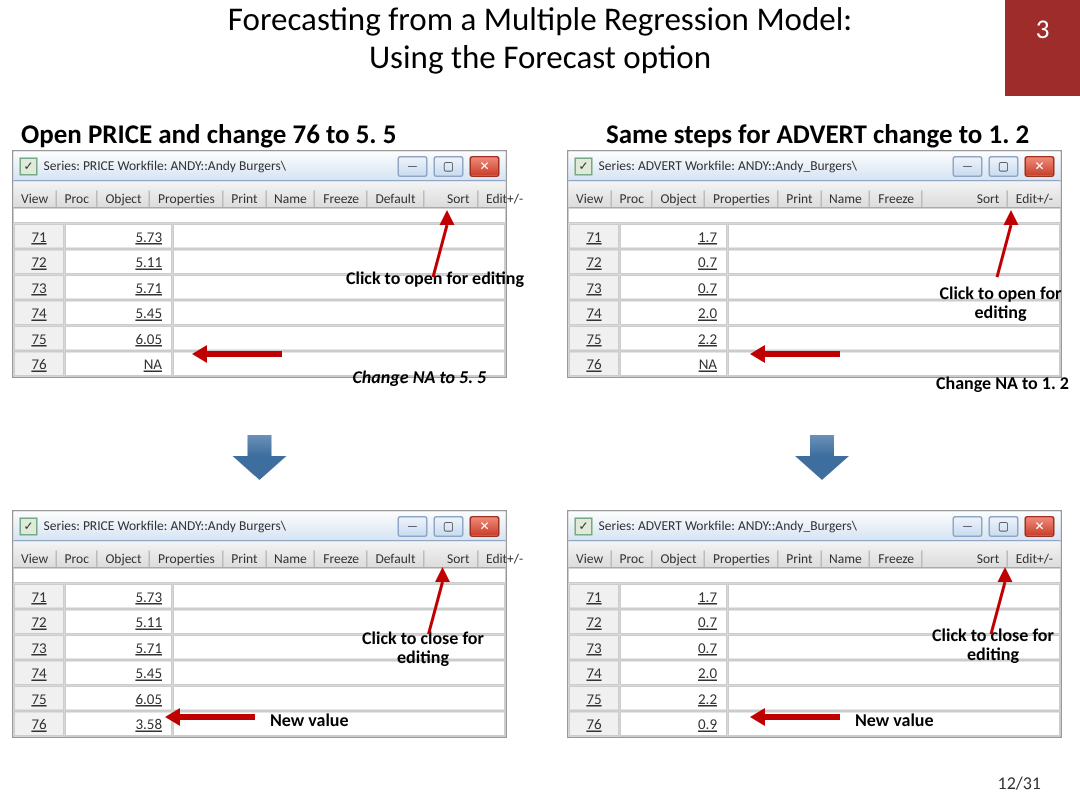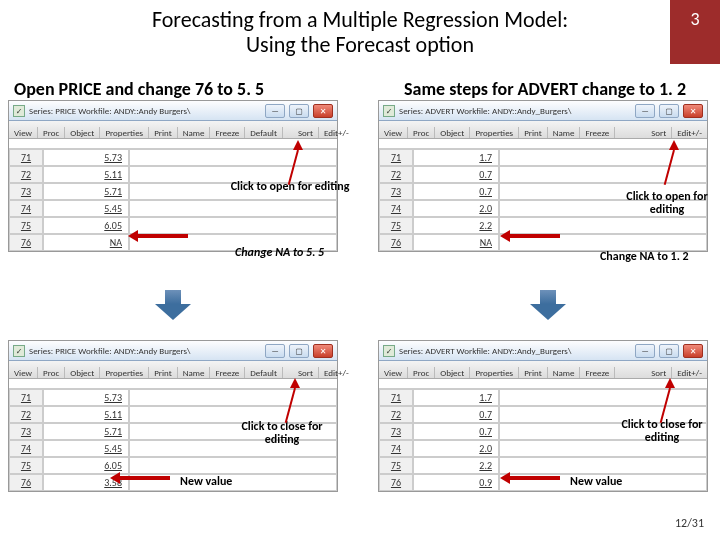--- a/index.html
+++ b/index.html
@@ -1,18 +1,18 @@
 <!DOCTYPE html>
 <html><head>
 <meta charset="utf-8">
 <style>
   * { box-sizing: border-box; margin: 0; padding: 0; }
   body { width: 720px; height: 540px; font-family: Calibri, Arial, sans-serif; background: #fff; position: relative; overflow: hidden; }
 
-  .header { height: 64px; background: #fff; position: relative; display: flex; align-items: center; justify-content: center; }
+  .header { height: 64px; background: #fff; position: relative; display: flex; align-items: flex-start; justify-content: center; }
   .header-title { font-size: 22px; text-align: center; color: #000; line-height: 1.15; }
   .header-badge { position: absolute; right: 0; top: 0; width: 50px; height: 64px; background: #9d2c2b; color: #fff; display: flex; align-items: flex-start; justify-content: center; padding-top: 8px; font-size: 18px; }
 
   .instr { position: absolute; font-size: 18px; font-weight: bold; }
   .instr-left { left: 14px; top: 78px; }
   .instr-right { left: 404px; top: 78px; }
 
   .panel { position: absolute; border: 1px solid #999; background: #fff; width: 330px; }
   .panel .titlebar { height: 20px; background: linear-gradient(#fdfdfe,#d6e4f3); border-bottom: 1px solid #8fa7c4; font-size: 9px; color: #333; display: flex; align-items: center; padding: 0 4px; gap: 4px; }
   .titlebar .ticon { width: 12px; height: 12px; border: 1px solid #7a8; background: #dfead8; font-size: 8px; line-height: 10px; text-align: center; }
@@ -22,37 +22,37 @@
 
   .toolbar { height: 18px; background: linear-gradient(#f4f4f4,#dcdcdc); border-bottom: 1px solid #aaa; display: flex; align-items: flex-end; font-size: 9px; color: #333; }
   .toolbar span { padding: 0 5px; border-right: 1px solid #bbb; }
   .toolbar .tspacer { flex: 1; border-right: none; }
   .toolbar span:last-child { border-right: none; }
 
   .grid { display: table; width: 100%; font-size: 10px; color: #333; text-decoration: underline; }
   .grow { display: table-row; }
   .gcell { display: table-cell; border: 1px solid #ccc; padding: 1px 6px; text-align: right; height: 14px; }
   .gcell.idx { width: 34px; background: #f0f0f0; text-align: center; }
-  .gcell.val { width: 86px; }
+  .gcell.val { width: 72px; }
 
   .ann { position: absolute; font-size: 12px; font-weight: bold; text-align: center; line-height: 1.1; }
 
   .arrow-red-left { position: absolute; width: 0; height: 0; }
   .arrow-red-left::before { content:""; position:absolute; left:0; top:-6px; border-top:6px solid transparent; border-bottom:6px solid transparent; border-right:10px solid #c00000; }
   .arrow-red-left::after { content:""; position:absolute; left:10px; top:-2px; width:50px; height:4px; background:#c00000; }
 
   .arrow-red-up { position:absolute; }
   .arrow-red-up::before { content:""; position:absolute; border-left:5px solid transparent; border-right:5px solid transparent; border-bottom:10px solid #c00000; left:-5px; top:0; }
   .arrow-red-up::after { content:""; position:absolute; left:-1px; top:10px; width:2px; height:28px; background:#c00000; }
   .arrow-red-up.diag::after { transform: rotate(15deg); transform-origin: top; height: 36px; }
 
   .arrow-down-blue { position:absolute; width:36px; height:30px; }
   .arrow-down-blue .shaft { position:absolute; left:10px; top:0; width:16px; height:14px; background: linear-gradient(#6d91b9,#3d6e9e); }
   .arrow-down-blue .head { position:absolute; left:0; top:14px; width:0; height:0; border-left:18px solid transparent; border-right:18px solid transparent; border-top:16px solid #3d6e9e; }
-  .page-num { position: absolute; right: 16px; bottom: 10px; font-size: 12px; color: #333; }
+  .page-num { position: absolute; right: 26px; bottom: 10px; font-size: 12px; color: #333; }
 
 </style>
 </head>
 <body>
 
 <div class="header">
   <div class="header-title">
     <span>Forecasting from a Multiple Regression Model:</span><br>
     <span>Using the Forecast option</span>
   </div>
@@ -290,21 +290,21 @@
 
 <div class="ann" style="left:230px; top:180px; width:120px;">Click to open for editing</div>
 <div class="arrow-red-up diag" style="left:298px; top:140px;"></div>
 
 <div class="ann" style="left:612px; top:190px; width:110px;">Click to open for editing</div>
 <div class="arrow-red-up diag" style="left:674px; top:140px;"></div>
 
 <div class="ann" style="left:235px; top:246px;font-style:italic;">Change NA to 5. 5</div>
 <div class="arrow-red-left" style="left:128px; top:236px;"></div>
 
-<div class="ann" style="left:600px; top:250px;">Change NA to 1. 2</div>
+<div class="ann" style="left:624px; top:250px;">Change NA to 1. 2</div>
 <div class="arrow-red-left" style="left:500px; top:236px;"></div>
 
 <div class="arrow-down-blue" style="left:155px; top:290px;">
     <div class="shaft"></div>
     <div class="head"></div>
   </div>
 <div class="arrow-down-blue" style="left:530px; top:290px;">
     <div class="shaft"></div>
     <div class="head"></div>
   </div>

